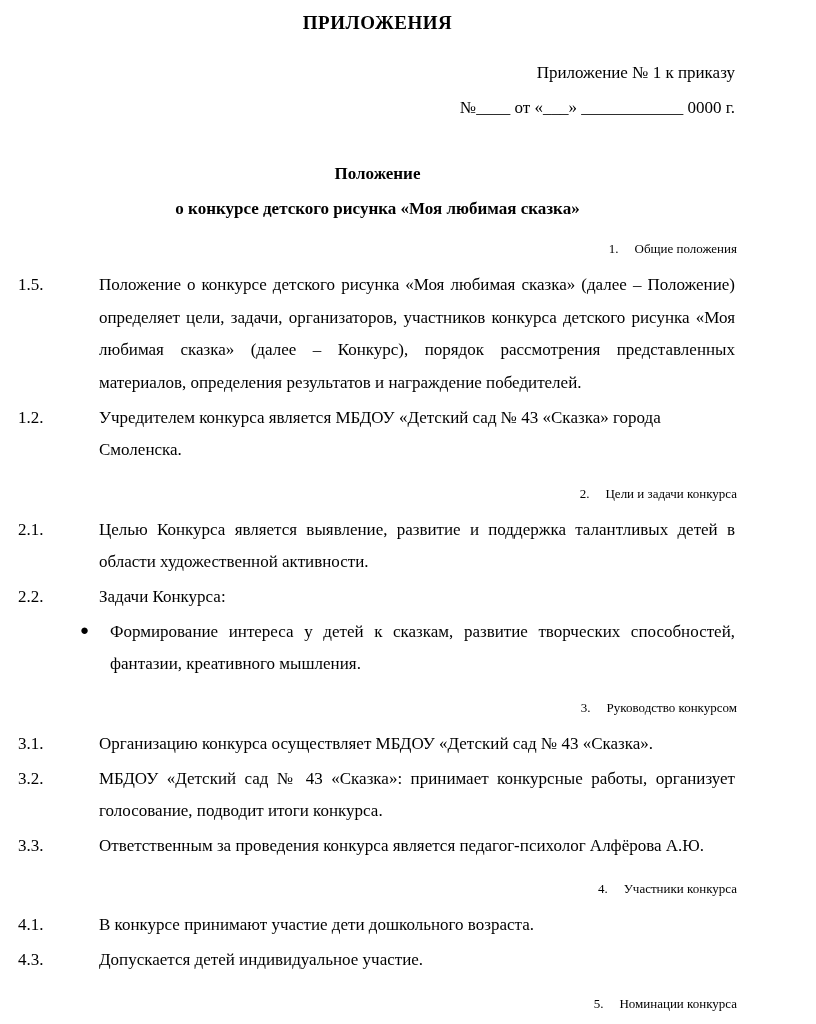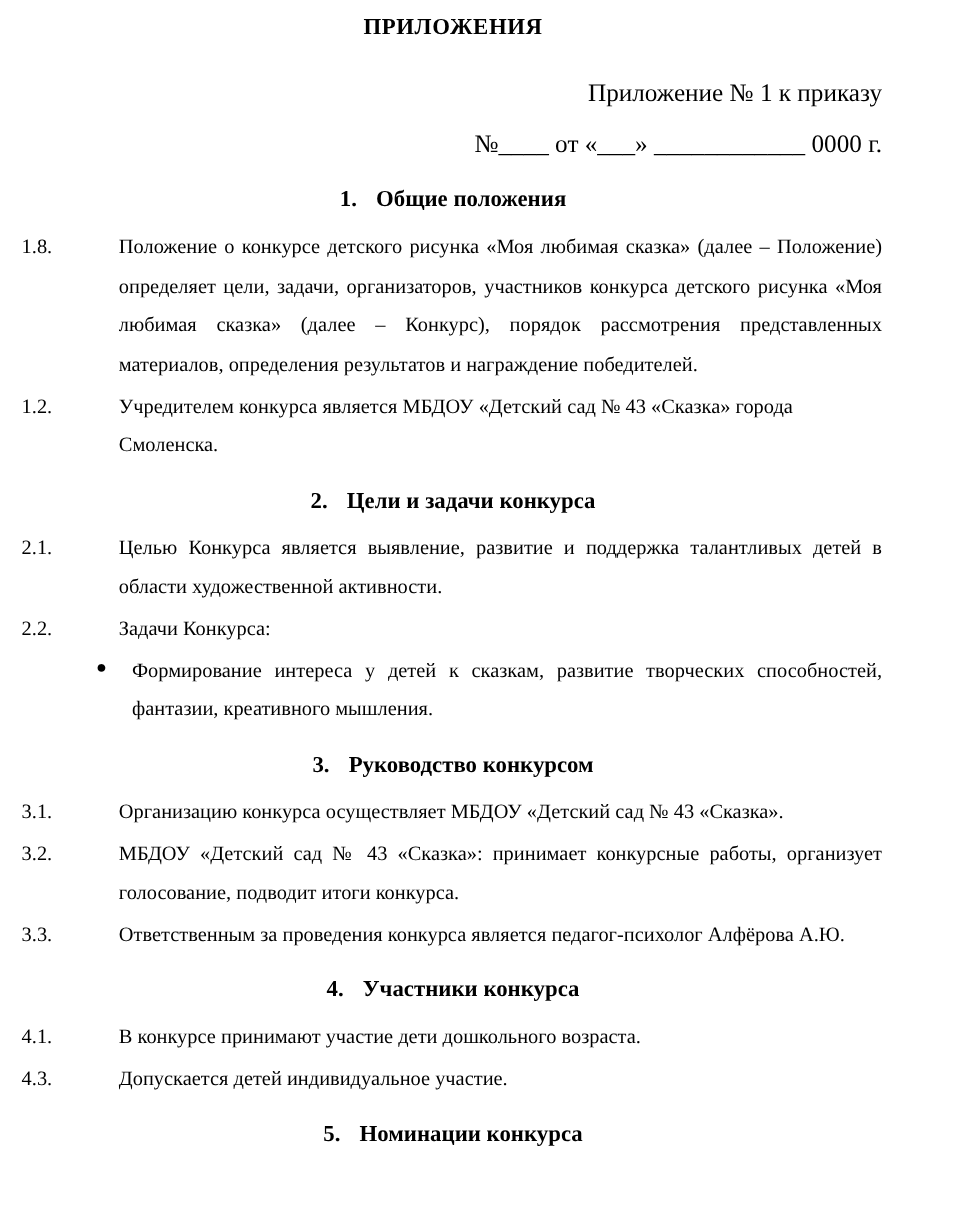--- a/index.html
+++ b/index.html
@@ -23,40 +23,40 @@
   }
   .doc-title {
     text-align: center;
     font-weight: bold;
     font-size: 19px;
     letter-spacing: 0.5px;
     margin: 4px 0 22px 0;
   }
   .approval {
     text-align: right;
-    font-size: 21px;
+    font-size: 17px;
     line-height: 2.05;
     padding-right: 2px;
   }
   .approval .line2 {
     display: block;
   }
   .center-bold {
     text-align: center;
     font-weight: bold;
     font-size: 17px;
   }
   .positions-head {
     margin-top: 30px;
     line-height: 2.1;
   }
   .section-head {
-    text-align: center;
-    font-weight: bold;
-    font-size: 19px;
+    text-align: right;
+    font-weight: normal;
+    font-size: 13px;
     margin: 19px 0 12px 0;
   }
   .section-head .num {
     margin-right: 16px;
   }
   .clause {
     display: flex;
     font-size: 17px;
     line-height: 1.92;
     margin-bottom: 2px;
@@ -101,26 +101,30 @@
 
 <div class="page">
 
   <div class="doc-title">ПРИЛОЖЕНИЯ</div>
 
   <div class="approval">
     <span>Приложение № 1 к приказу</span>
     <span class="line2">№____ от «___» ____________ 0000 г.</span>
   </div>
 
+  <div class="positions-head">
+    <div class="center-bold">Положение</div>
+    <div class="center-bold">о конкурсе детского рисунка «Моя любимая сказка»</div>
+  </div>
 
   <div class="section-head tight">
     <span class="num">1.</span><span>Общие положения</span>
   </div>
   <div class="clause">
-    <div class="cnum">1.8.</div>
+    <div class="cnum">1.5.</div>
     <div class="ctext">Положение о конкурсе детского рисунка «Моя любимая сказка» (далее – Положение) определяет цели, задачи, организаторов, участников конкурса детского рисунка «Моя любимая сказка» (далее – Конкурс), порядок рассмотрения представленных материалов, определения результатов и награждение победителей.</div>
   </div>
   <div class="clause">
     <div class="cnum">1.2.</div>
     <div class="ctext nojust">Учредителем конкурса является МБДОУ «Детский сад № 43 «Сказка» города Смоленска.</div>
   </div>
 
   <div class="section-head">
     <span class="num">2.</span><span>Цели и задачи конкурса</span>
   </div>

